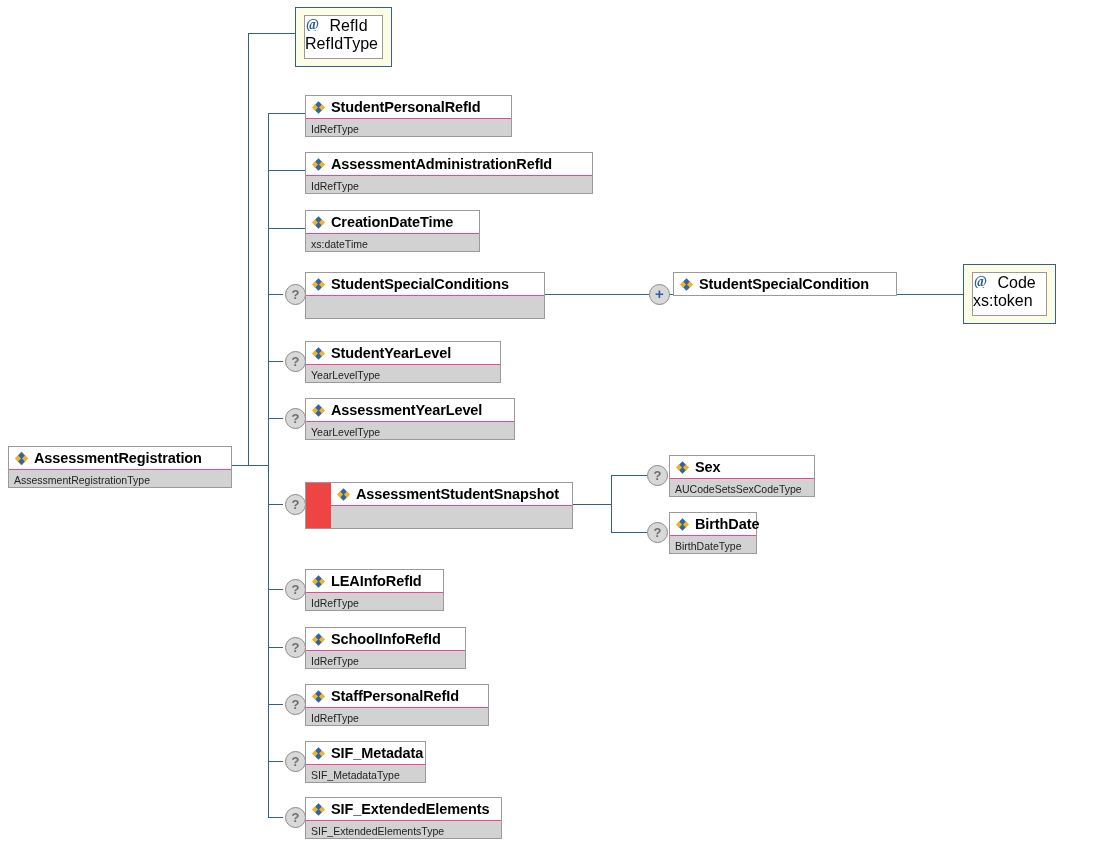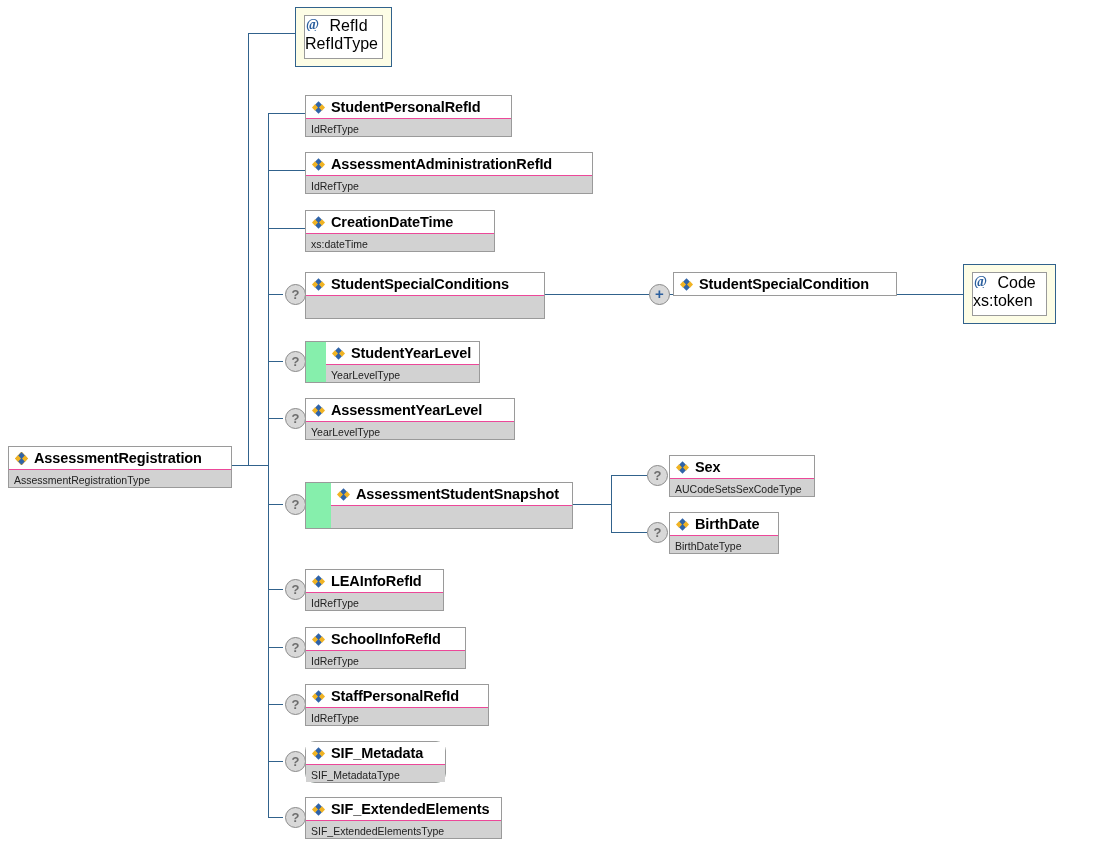--- a/index.html
+++ b/index.html
@@ -21,21 +21,21 @@
     background:#31628c;
   }
   .line-v{width:1px;}
   .line-h{height:1px;}
 
   
   .node{
     position:absolute;
     box-sizing:border-box;
     border:1px solid #9a9a9a;
-    background:#86efac;
+    background:#ef4444;
   }
   .node .name-row{
     display:flex;
     align-items:center;
     height:22px;
     padding:0 6px 0 5px;
     background:#ffffff;
     white-space:nowrap;
   }
   .node .name-txt{
@@ -206,21 +206,21 @@
           <polygon points="4.0,4.2 7.0,7.5 4.0,10.8 1.0,7.5" fill="#f0b323"></polygon>
         </svg>
       </span>
       <span class="name-txt">AssessmentAdministrationRefId</span>
     </div>
     <div class="type-row">
       <span class="type-txt">IdRefType</span>
     </div>
   </div>
 
-  <div class="node" style="left:305px; top:210px; width:190px;">
+  <div class="node" style="left:305px; top:210px; width:175px;">
     <div class="name-row">
       <span class="icon">
         <svg width="15" height="15" viewBox="0 0 15 15">
           <polygon points="7.5,1.2 11.2,5 7.5,8.8 3.8,5" fill="#2f63a8"></polygon>
           <polygon points="7.5,6.2 11.2,10 7.5,13.8 3.8,10" fill="#2f63a8"></polygon>
           <polygon points="11.0,4.2 14,7.5 11.0,10.8 8.0,7.5" fill="#f0b323"></polygon>
           <polygon points="4.0,4.2 7.0,7.5 4.0,10.8 1.0,7.5" fill="#f0b323"></polygon>
         </svg>
       </span>
       <span class="name-txt">CreationDateTime</span>
@@ -274,21 +274,21 @@
         </span>
         <span class="name-txt">Code</span>
       </div>
       <div class="type-row">
         <span class="type-txt">xs:token</span>
       </div>
     </div>
   </div>
 
   <div class="marker" style="left:285px; top:351px;">?</div>
-  <div class="node" style="left:305px; top:341px; width:175px;padding-left:20px;">
+  <div class="node" style="left:305px; top:341px; width:196px;">
     <div class="name-row">
       <span class="icon">
         <svg width="15" height="15" viewBox="0 0 15 15">
           <polygon points="7.5,1.2 11.2,5 7.5,8.8 3.8,5" fill="#2f63a8"></polygon>
           <polygon points="7.5,6.2 11.2,10 7.5,13.8 3.8,10" fill="#2f63a8"></polygon>
           <polygon points="11.0,4.2 14,7.5 11.0,10.8 8.0,7.5" fill="#f0b323"></polygon>
           <polygon points="4.0,4.2 7.0,7.5 4.0,10.8 1.0,7.5" fill="#f0b323"></polygon>
         </svg>
       </span>
       <span class="name-txt">StudentYearLevel</span>
@@ -346,21 +346,21 @@
         </svg>
       </span>
       <span class="name-txt">Sex</span>
     </div>
     <div class="type-row">
       <span class="type-txt">AUCodeSetsSexCodeType</span>
     </div>
   </div>
 
   <div class="marker" style="left:647px; top:522px;">?</div>
-  <div class="node" style="left:669px; top:512px; width:110px;">
+  <div class="node" style="left:669px; top:512px; width:88px;">
     <div class="name-row">
       <span class="icon">
         <svg width="15" height="15" viewBox="0 0 15 15">
           <polygon points="7.5,1.2 11.2,5 7.5,8.8 3.8,5" fill="#2f63a8"></polygon>
           <polygon points="7.5,6.2 11.2,10 7.5,13.8 3.8,10" fill="#2f63a8"></polygon>
           <polygon points="11.0,4.2 14,7.5 11.0,10.8 8.0,7.5" fill="#f0b323"></polygon>
           <polygon points="4.0,4.2 7.0,7.5 4.0,10.8 1.0,7.5" fill="#f0b323"></polygon>
         </svg>
       </span>
       <span class="name-txt">BirthDate</span>
@@ -418,21 +418,21 @@
         </svg>
       </span>
       <span class="name-txt">StaffPersonalRefId</span>
     </div>
     <div class="type-row">
       <span class="type-txt">IdRefType</span>
     </div>
   </div>
 
   <div class="marker" style="left:285px; top:751px;">?</div>
-  <div class="node" style="left:305px; top:741px; width:141px;border-radius:10px;">
+  <div class="node" style="left:305px; top:741px; width:121px;">
     <div class="name-row">
       <span class="icon">
         <svg width="15" height="15" viewBox="0 0 15 15">
           <polygon points="7.5,1.2 11.2,5 7.5,8.8 3.8,5" fill="#2f63a8"></polygon>
           <polygon points="7.5,6.2 11.2,10 7.5,13.8 3.8,10" fill="#2f63a8"></polygon>
           <polygon points="11.0,4.2 14,7.5 11.0,10.8 8.0,7.5" fill="#f0b323"></polygon>
           <polygon points="4.0,4.2 7.0,7.5 4.0,10.8 1.0,7.5" fill="#f0b323"></polygon>
         </svg>
       </span>
       <span class="name-txt">SIF_Metadata</span>

